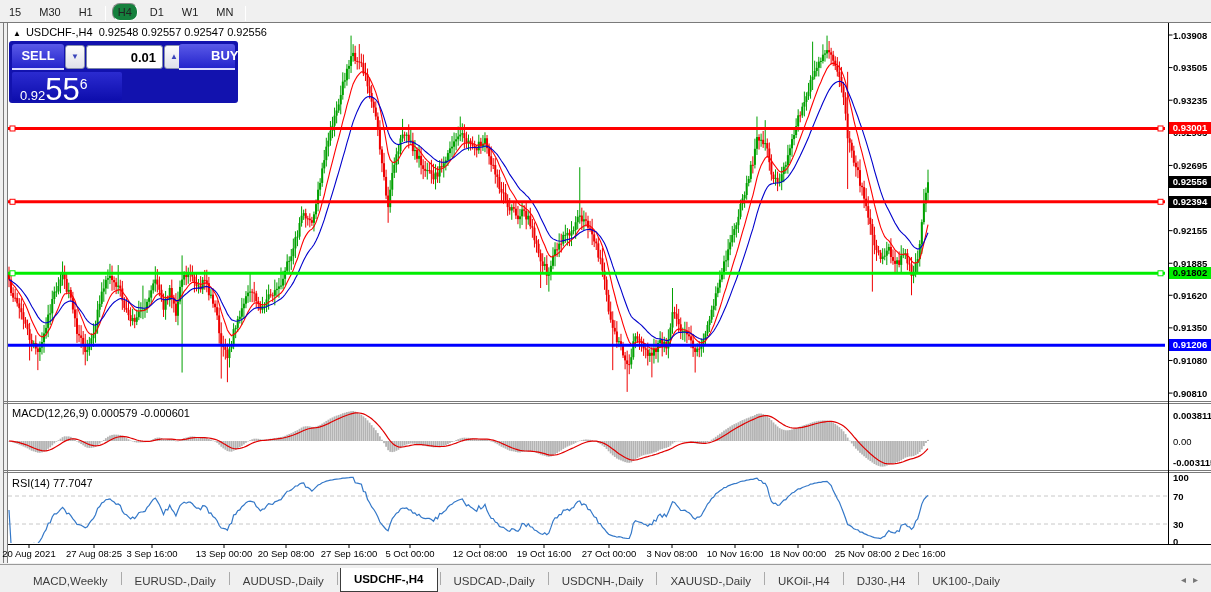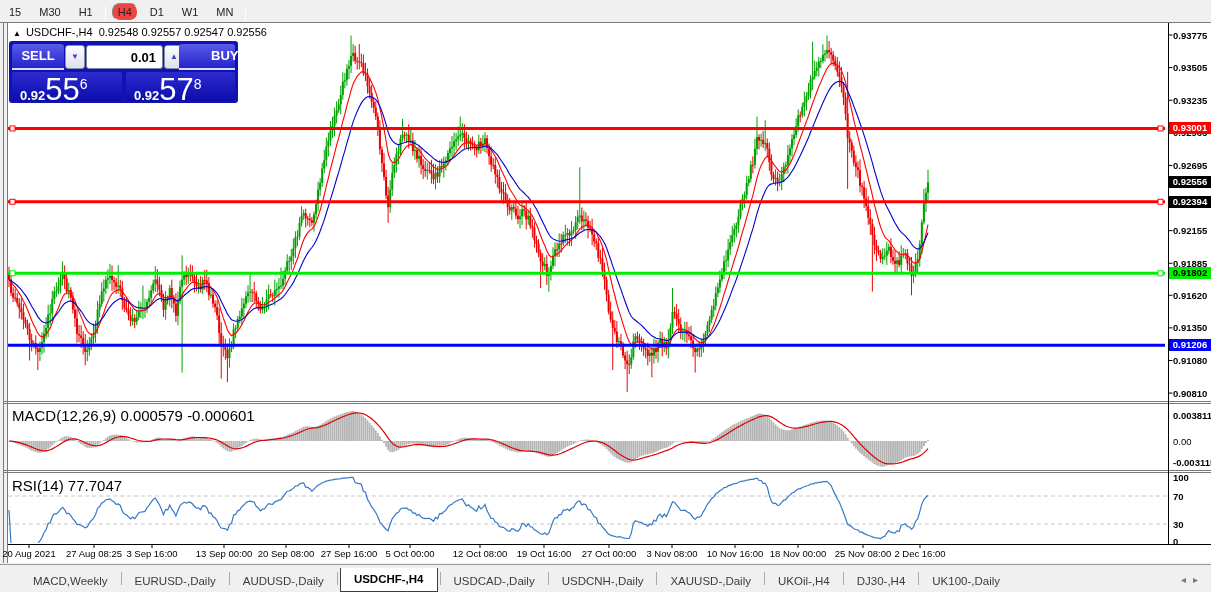--- a/index.html
+++ b/index.html
@@ -2,21 +2,21 @@
 <html><head>
 <meta charset="utf-8">
 <style>
   html,body{margin:0;padding:0;width:1211px;height:592px;overflow:hidden;
     font-family:"Liberation Sans",sans-serif;background:#f0f0f0;}
   *{box-sizing:border-box;}
   
   #tf-toolbar{position:absolute;left:0;top:0;width:1211px;height:21px;background:#f0f0f0;
     display:flex;align-items:flex-end;font-size:11px;color:#222;}
   .tf-item{padding:2px 5px;margin:0 3px;border:1px solid transparent;cursor:default;}
-  .tf-item.active{background:#ef4444;border-color:#8a8a8a #ffffff #ffffff #8a8a8a;border-radius:8px;}
+  .tf-item.active{background:#15803d;border-color:#8a8a8a #ffffff #ffffff #8a8a8a;border-radius:8px;}
   .tf-sep{width:1px;height:15px;background:#9a9a9a;border-right:1px solid #fff;margin:0 3px;}
   
   #chart-bg{position:absolute;left:8px;top:23px;width:1203px;height:540px;background:#ffffff;}
   #win-top-border{position:absolute;left:0;top:22px;width:1211px;height:1px;background:#7a7a7a;}
   #win-left1{position:absolute;left:3px;top:22px;width:1px;height:541px;background:#7a7a7a;}
   #win-left2{position:absolute;left:7px;top:23px;width:1px;height:540px;background:#7a7a7a;}
   .pane-sep{position:absolute;left:4px;width:1207px;height:1px;background:#7a7a7a;}
   #svg-wrap{position:absolute;left:0;top:0;width:1211px;height:592px;}
   
   #ohlc-header{position:absolute;left:13px;top:26px;font-size:11px;color:#000;white-space:nowrap;z-index:6;}
@@ -31,25 +31,25 @@
   #buy-btn{right:3px;width:56px;padding-left:32px;}
   #lot-group{position:absolute;left:56px;top:4px;width:119px;height:24px;display:flex;}
   .lot-arrow{width:21px;height:24px;background:linear-gradient(#fdfdfd,#dfe0ea);border:1px solid #8890b0;
     border-radius:3px;color:#3a44bb;font-size:8px;text-align:center;line-height:22px;cursor:pointer;}
   #lot-field{width:77px;height:24px;background:#fff;border:1px solid #7a86a8;border-radius:3px;
     color:#000;font-size:13px;font-weight:bold;text-align:right;padding:0 6px;margin:0 1px;}
   .tp-price{position:absolute;top:31px;height:29px;background:linear-gradient(180deg,#2b2bd0,#0d0dac);
     border-radius:2px;white-space:nowrap;cursor:pointer;padding-left:8px;}
   #sell-price{left:3px;width:110px;}
   #buy-price{left:117px;width:109px;}
-  .tp-prefix{font-size:13px;font-weight:bold;}
+  .tp-prefix{font-size:13px;font-weight:normal;}
   .tp-big{font-size:31px;font-weight:400;letter-spacing:0;}
   .tp-sup{font-size:14px;position:relative;top:-11px;}
   
-  .pane-label{position:absolute;font-size:15px;color:#000;z-index:5;white-space:nowrap;}
+  .pane-label{position:absolute;font-size:11px;color:#000;z-index:5;white-space:nowrap;}
   
   .ytick{position:absolute;left:1173px;height:11px;line-height:11px;font-size:9.5px;font-weight:bold;color:#000;z-index:4;}
   .level-tag{position:absolute;left:1169px;width:42px;height:12px;line-height:12px;font-size:9.5px;
     font-weight:bold;text-align:center;z-index:5;}
   .xtick-label{position:absolute;top:548px;height:12px;line-height:12px;font-size:9.5px;color:#000;
     transform:translateX(-50%);white-space:nowrap;z-index:4;}
   
   #tab-bar{position:absolute;left:0;top:564px;width:1211px;height:28px;background:#f0f0f0;
     border-top:1px solid #9a9a9a;display:flex;align-items:flex-end;padding-left:22px;font-size:11.5px;color:#3c3c3c;}
   .tab-item{padding:4px 11px 5px 11px;cursor:pointer;white-space:nowrap;}
@@ -1496,37 +1496,34 @@
   <div class="tp-btn" id="sell-btn">SELL</div>
   <div id="lot-group">
     <div class="lot-arrow">▼</div>
     <input id="lot-field" value="0.01" style="">
     <div class="lot-arrow">▲</div>
   </div>
   <div class="tp-btn" id="buy-btn">BUY</div>
   <div class="tp-price" id="sell-price">
     <span class="tp-prefix">0.92</span><span class="tp-big">55</span><span class="tp-sup">6</span>
   </div>
-  <div class="tp-price" id="buy-price">
-    <span class="tp-prefix">0.92</span><span class="tp-big">57</span><span class="tp-sup">8</span>
-  </div>
 </div>
 
 <div class="pane-label" style="left:12px;top:407px">
   <span>MACD(12,26,9)</span>
   <span>0.000579</span>
   <span>-0.000601</span>
 </div>
 <div class="pane-label" style="left:12px;top:477px">
   <span>RSI(14)</span>
   <span>77.7047</span>
 </div>
 
 <div id="labels">
-    <div class="ytick" style="top:30px">0.93775</div>
+    <div class="ytick" style="top:30px">1.03908</div>
     <div class="ytick" style="top:62px">0.93505</div>
     <div class="ytick" style="top:95px">0.93235</div>
     <div class="ytick" style="top:127px">0.92965</div>
     <div class="ytick" style="top:160px">0.92695</div>
     <div class="ytick" style="top:193px">0.92425</div>
     <div class="ytick" style="top:225px">0.92155</div>
     <div class="ytick" style="top:258px">0.91885</div>
     <div class="ytick" style="top:290px">0.91620</div>
     <div class="ytick" style="top:322px">0.91350</div>
     <div class="ytick" style="top:355px">0.91080</div>

